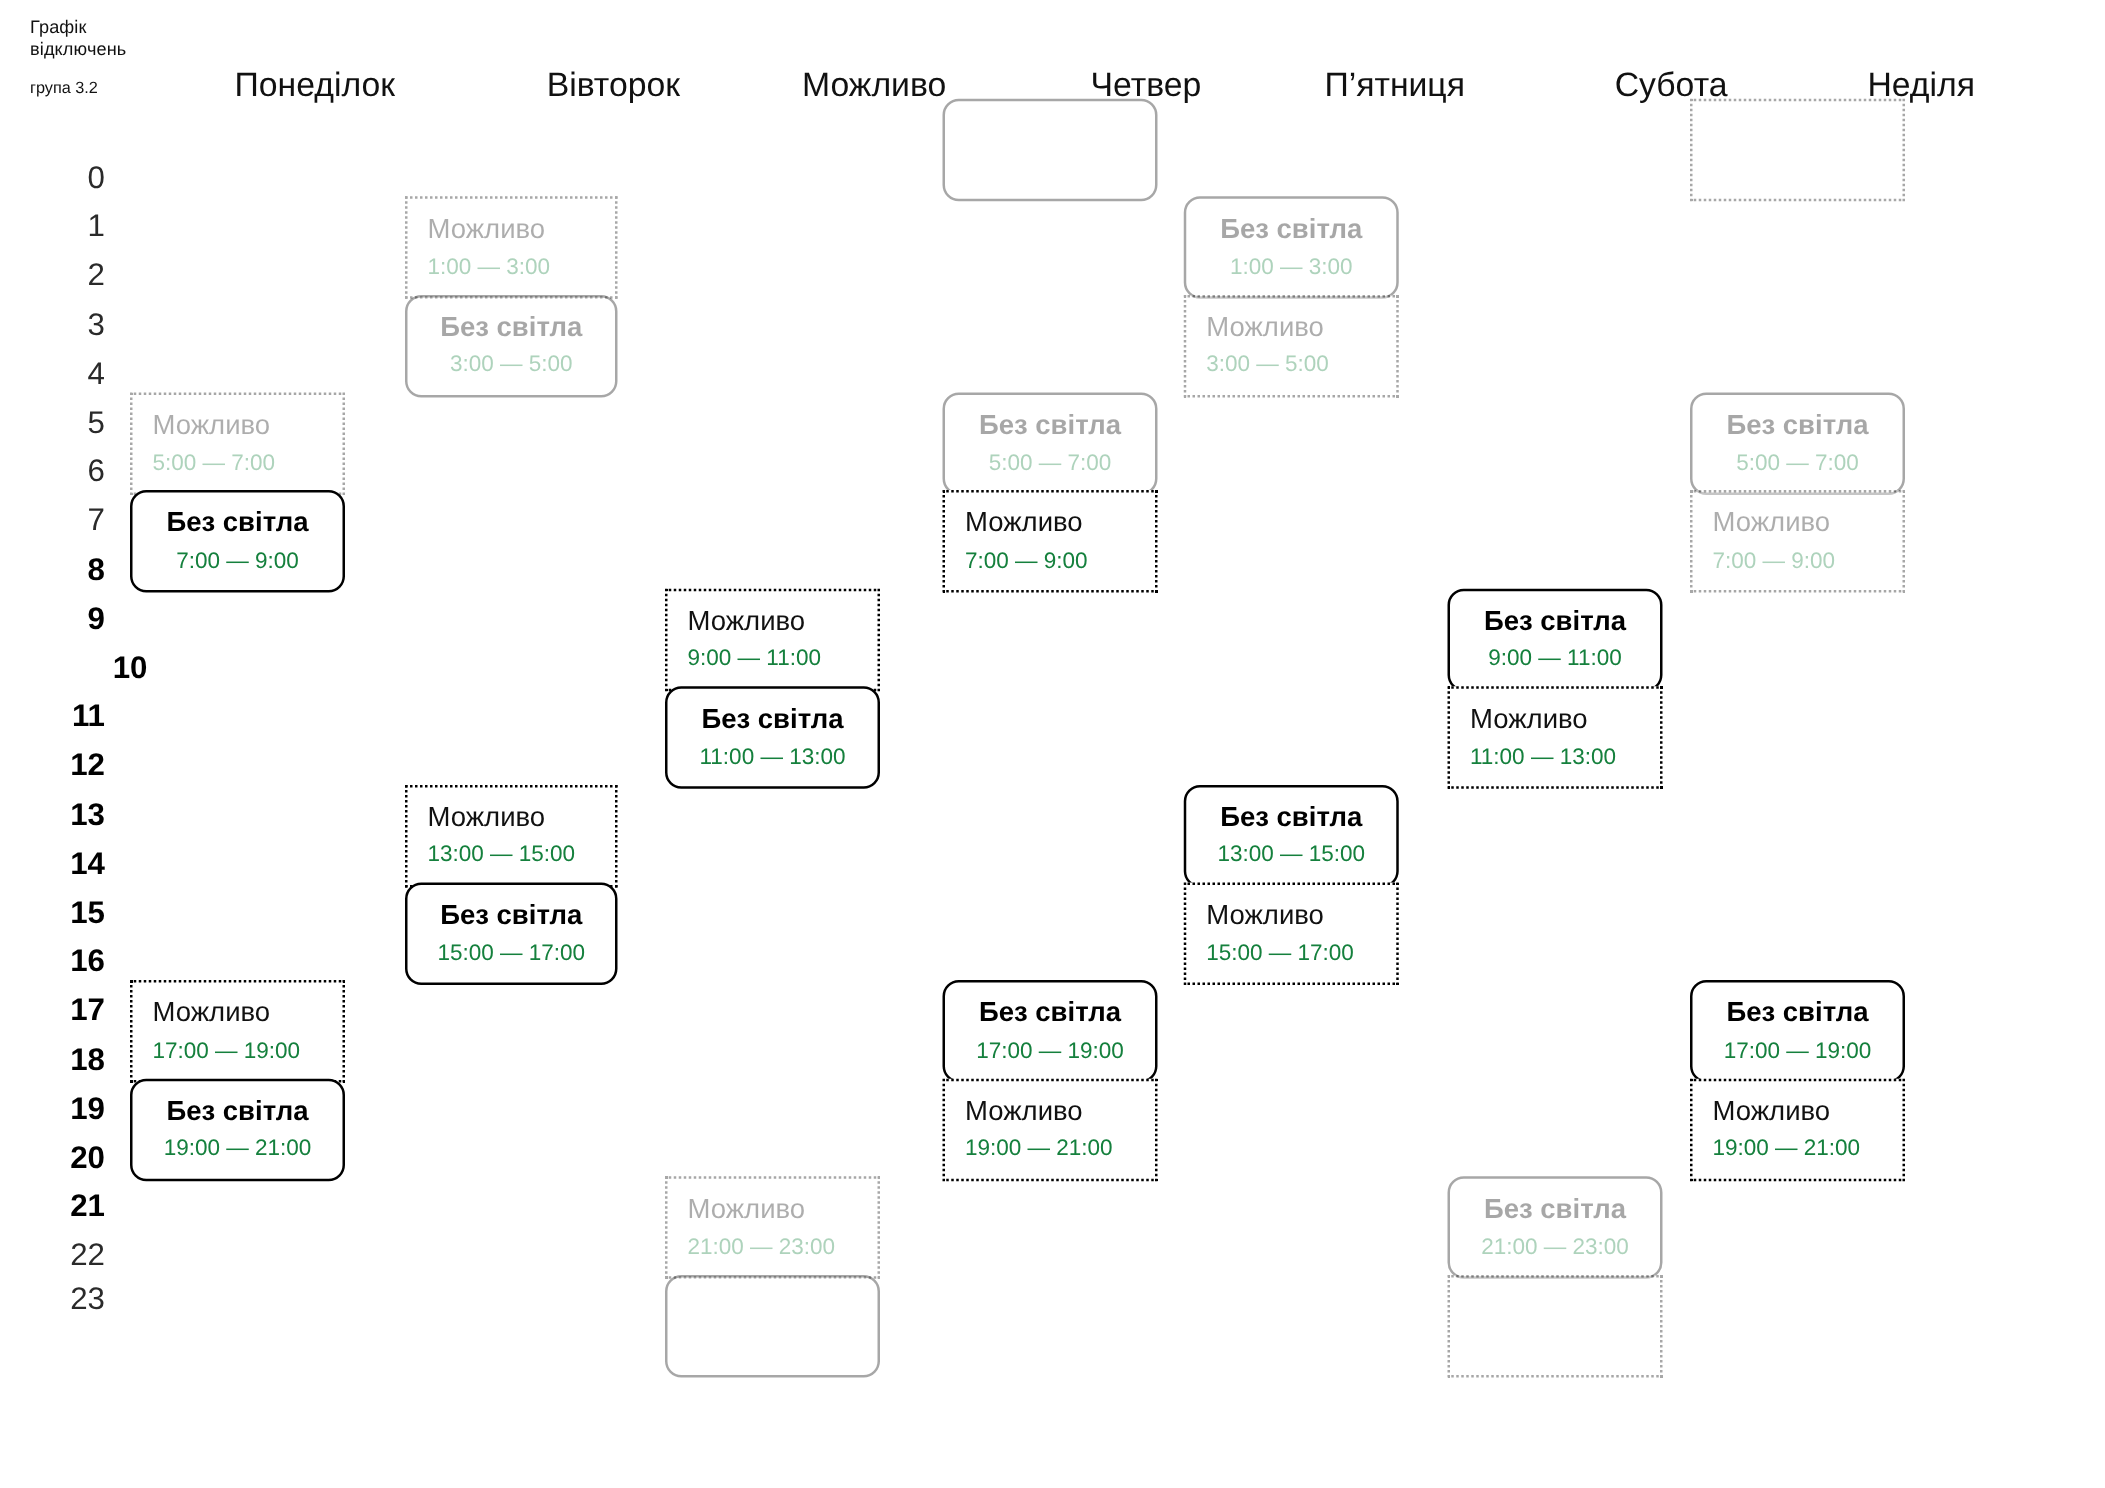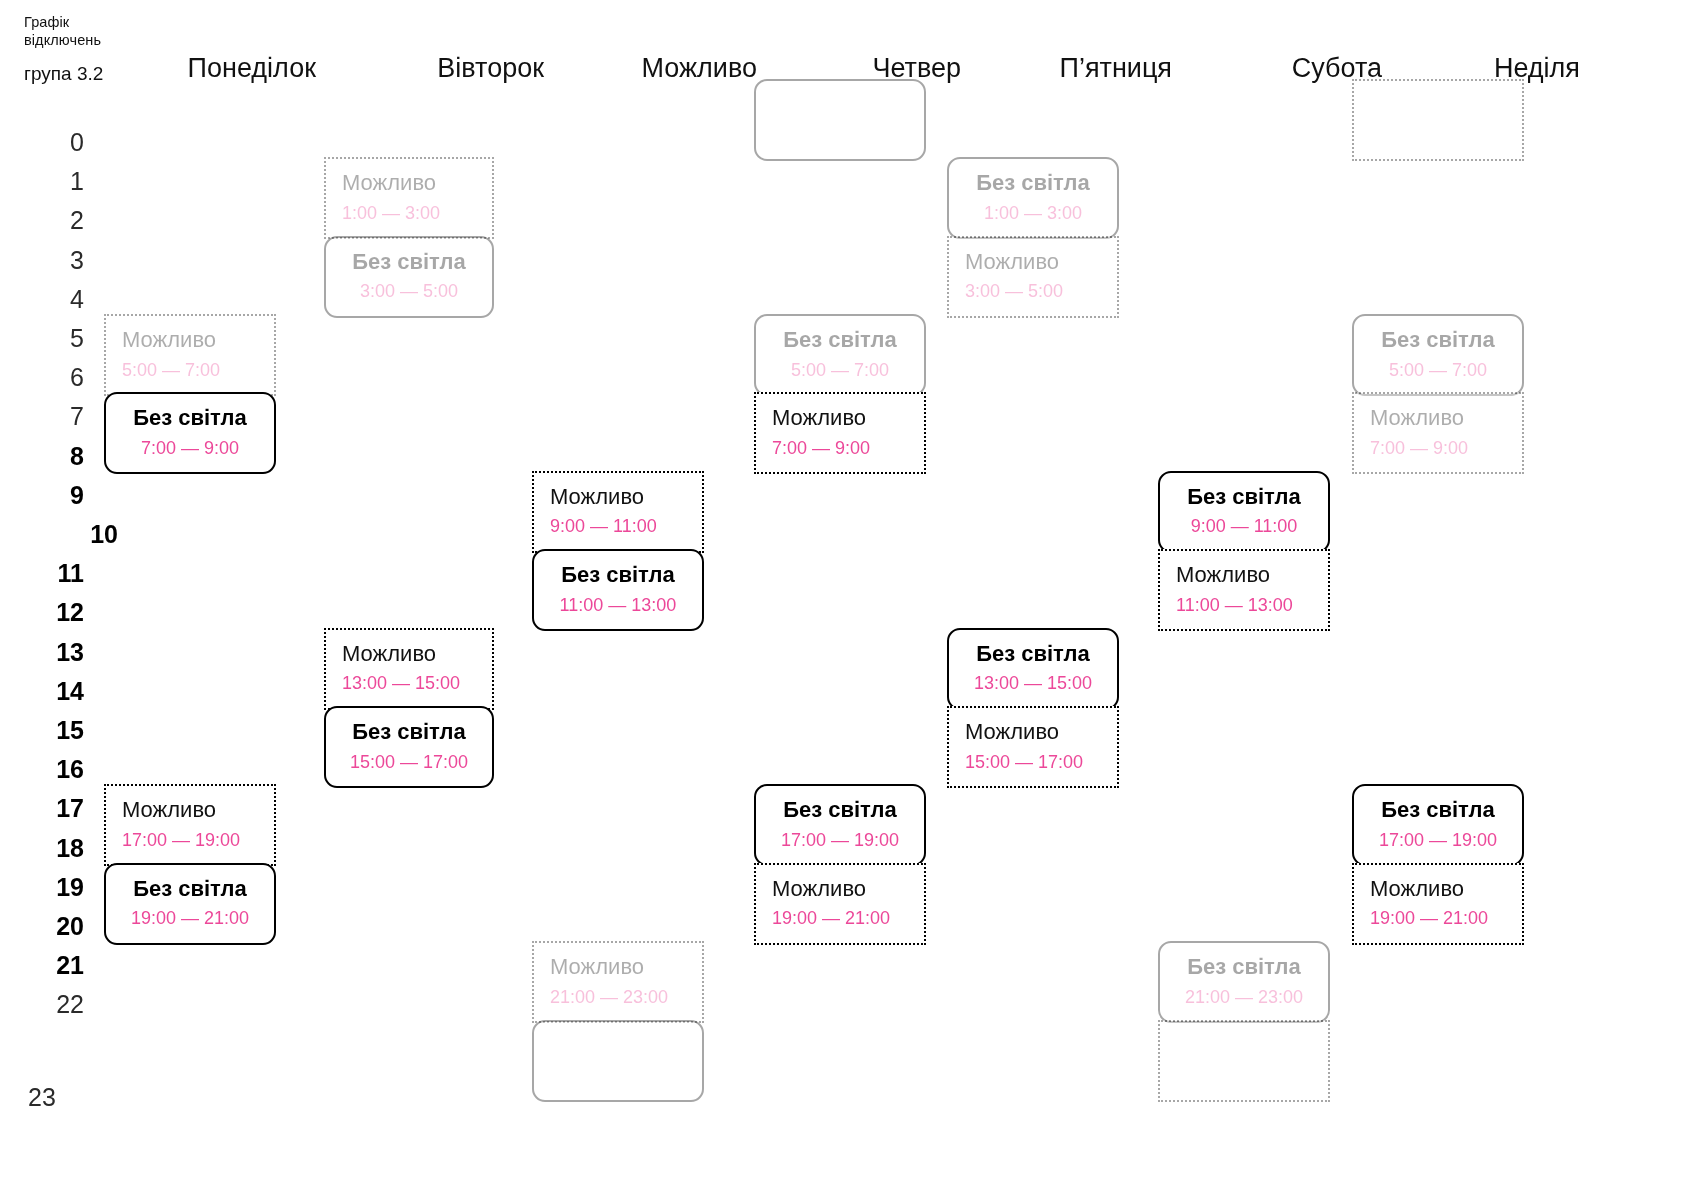--- a/index.html
+++ b/index.html
@@ -27,21 +27,21 @@
   }
   .title-main {
     font-size: 14.5px;
     line-height: 1.22;
     font-weight: 400;
     color: #111111;
     letter-spacing: 0.1px;
   }
   .title-group {
     margin-top: 13px;
-    font-size: 19px;
+    font-size: 13px;
     line-height: 1.22;
     font-weight: 400;
     color: #111111;
   }
 
   
   .day-header {
     position: absolute;
     top: 50px;
     height: 36px;
@@ -87,21 +87,21 @@
     line-height: 1.25;
     margin: 0 0 6px 0;
     white-space: nowrap;
   }
   .card-off .card-title { font-weight: 700; color: #000000; }
   .card-maybe .card-title { font-weight: 400; color: #111111; }
   .card-range {
     font-size: 18px;
     line-height: 1.2;
     font-weight: 400;
-    color: #ec4899;
+    color: #15803d;
     white-space: nowrap;
   }
 
   
   .card.dimmed { opacity: 0.34; }
   .card.dimmed.card-off { border-color: #000000; }
   .card.dimmed.card-maybe { border-color: #000000; }
 </style>
 </head>
 <body>
@@ -141,21 +141,21 @@
       <div class="hour-label strong" style="top: 639.6px;">13</div>
       <div class="hour-label strong" style="top: 678.8px;">14</div>
       <div class="hour-label strong" style="top: 718px;">15</div>
       <div class="hour-label strong" style="top: 757.2px;">16</div>
       <div class="hour-label strong" style="top: 796.4px;">17</div>
       <div class="hour-label strong" style="top: 835.6px; text-align: right;">18</div>
       <div class="hour-label strong" style="top: 874.8px;">19</div>
       <div class="hour-label strong" style="top: 914px;">20</div>
       <div class="hour-label strong" style="top: 953.2px;">21</div>
       <div class="hour-label dim" style="top: 992.4px;">22</div>
-      <div class="hour-label dim" style="top: 1085px; text-align: center;">23</div>
+      <div class="hour-label dim" style="top: 1027px;">23</div>
     </div>
 
   <div id="event-layer">
       <div class="card card-maybe dimmed" style="left: 104px; width: 172px; top: 314px; height: 82px;">
         <div class="card-title">Можливо</div>
         <div class="card-range">5:00 — 7:00</div>
       </div>
       <div class="card card-off" style="left: 104px; width: 172px; top: 392.4px; height: 82px;">
         <div class="card-title">Без світла</div>
         <div class="card-range">7:00 — 9:00</div>

